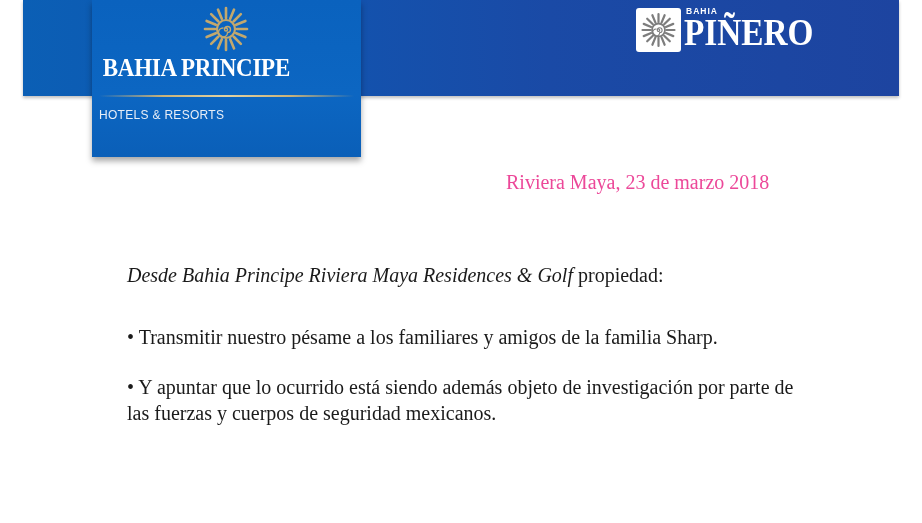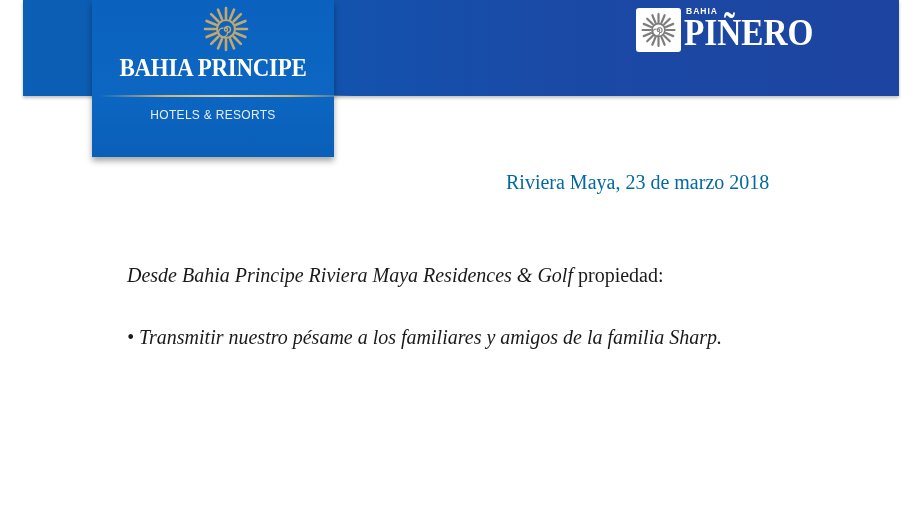--- a/index.html
+++ b/index.html
@@ -20,25 +20,25 @@
       top: 0;
       width: 876px;
       height: 96px;
       background: linear-gradient(90deg, #0b5fb5 0%, #1155b0 30%, #1a4aa6 60%, #1d44a0 100%);
       box-shadow: 0 2px 3px rgba(0,0,0,0.25);
     }
     .brand-box {
       position: absolute;
       left: 92px;
       top: 0;
-      width: 242px;
+      width: 269px;
       height: 157px;
       background: linear-gradient(180deg, #0a62be 0%, #0c66c2 60%, #0a5fb8 100%);
       box-shadow: 0 4px 6px rgba(0,0,0,0.35);
-      text-align: center;
+      text-align: left;
     }
     .sun-icon {
       position: absolute;
       left: 111px;
       top: 6px;
       width: 46px;
       height: 46px;
     }
     .brand-name {
       position: absolute;
@@ -62,20 +62,21 @@
     }
     .brand-tagline {
       position: absolute;
       left: 0;
       width: 100%;
       top: 108px;
       color: #e8eef7;
       font-family: "Liberation Sans", "DejaVu Sans", sans-serif;
       font-size: 12px;
       letter-spacing: 0.3px;
+      padding-left: 7px;
     }
     .pinero-logo {
       position: absolute;
       left: 636px;
       top: 8px;
       height: 44px;
     }
     .pinero-icon-box {
       position: absolute;
       left: 0;
@@ -111,42 +112,41 @@
       line-height: 40px;
       white-space: nowrap;
       transform: scaleX(0.9);
       transform-origin: left center;
     }
     .letter-date {
       position: absolute;
       left: 506px;
       top: 171px;
       font-size: 20px;
-      color: #0369a1;
+      color: #ec4899;
       white-space: nowrap;
     }
     .letter-body {
       position: absolute;
       left: 127px;
       top: 262px;
       width: 680px;
       font-size: 20px;
       color: #1a1a1a;
       line-height: 26px;
     }
     .intro {
       margin: 0 0 36px 0;
       white-space: nowrap;
     }
     .intro em {
       font-style: italic;
     }
     .point {
       margin: 0 0 24px 0;
-      font-style: italic;
     }
     .point.first {
       margin-bottom: 24px;
     }
   </style>
 </head>
 <body>
 
 <div class="header-bar"></div>
 
@@ -205,13 +205,14 @@
   </div>
   <div class="pinero-group">BAHIA</div>
   <div class="pinero-name">PIÑERO</div>
 </div>
 
 <div class="letter-date">Riviera Maya, 23 de marzo 2018</div>
 
 <div class="letter-body">
   <p class="intro"><em>Desde Bahia Principe Riviera Maya Residences &amp; Golf</em><span> propiedad:</span></p>
   <p class="point first">• Transmitir nuestro pésame a los familiares y amigos de la familia Sharp.</p>
+  <p class="point">• Y apuntar que lo ocurrido está siendo además objeto de investigación por parte de las fuerzas y cuerpos de seguridad mexicanos.</p>
 </div>
 
 </body></html>

